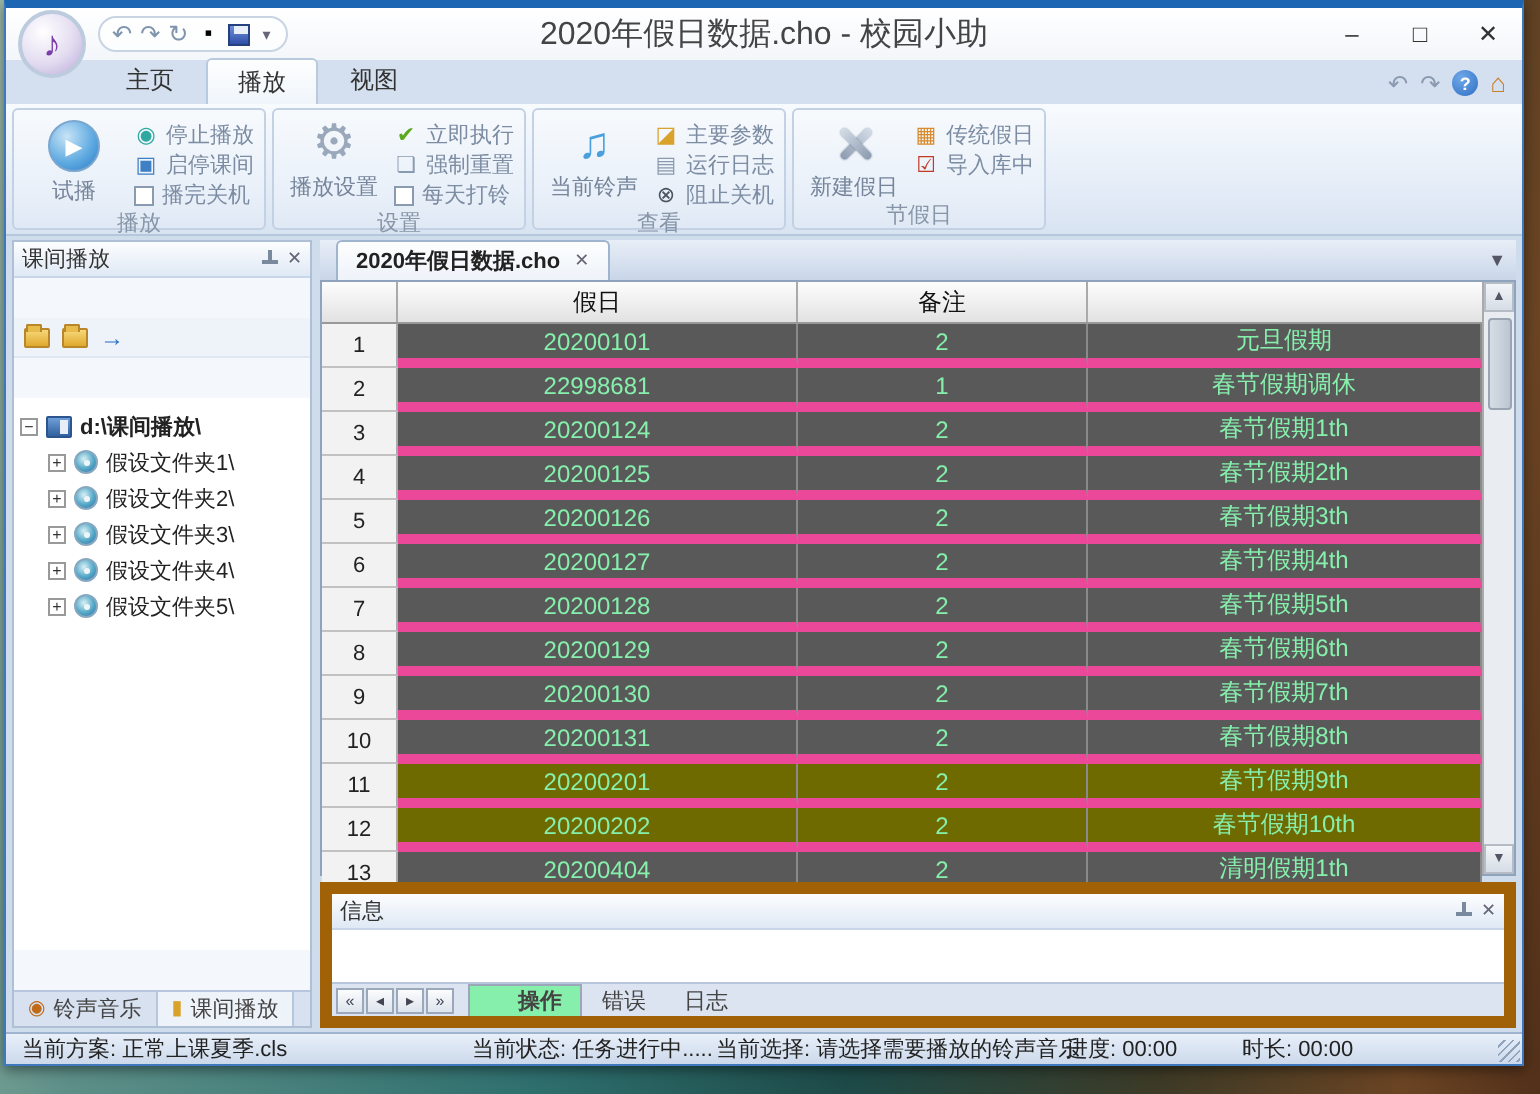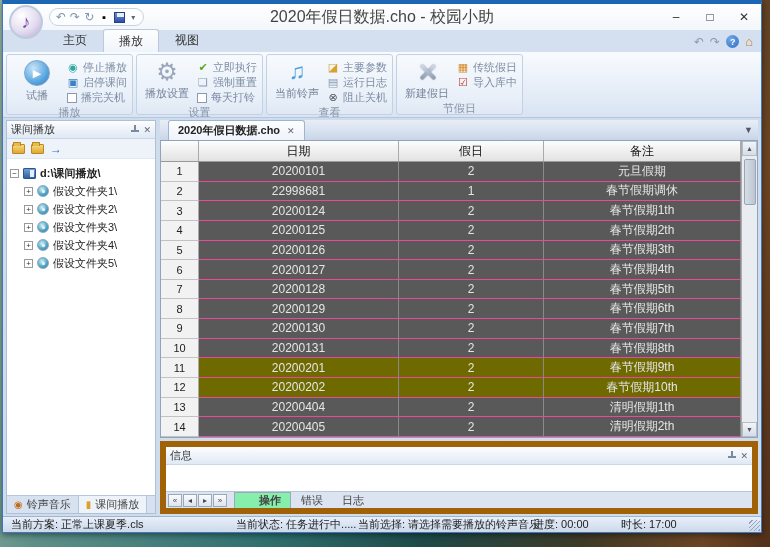--- a/index.html
+++ b/index.html
@@ -52,21 +52,21 @@
     background:linear-gradient(#d3dbe6,#8c9bb0); box-shadow:0 0 1px #6b7a8e;}
   .g-tools::before{ transform:rotate(45deg);} .g-tools::after{ transform:rotate(-45deg);}
   .i-gear{ font-size:24px; line-height:24px; color:#9aa8bc;}
   .i-music{ font-size:22px; line-height:24px; color:#4aa0dc;}
   .cb{ width:10px; height:10px; border:1px solid #8a9ab0; background:#fff; display:inline-block;}
   .i-stop{color:#2fa8a0;} .i-toggle{color:#3f7fc4;} .i-exec{color:#5ca81e;} .i-reset{color:#8a9ab0;}
   .i-param{color:#d9a22a;} .i-log{color:#8a9ab0;} .i-block{color:#4a5560;} .i-trad{color:#d98a2a;} .i-import{color:#c23b2a;}
   .sicon{ font-size:11px; width:12px; text-align:center;}
   
   .main{ flex:1; display:flex; padding:2px 3px; background:#cfdcec; min-height:0;}
-  .sidebar{ width:150px; flex:0 0 auto; display:flex; flex-direction:column; background:#f4f7fb; border:1px solid #aebfd6;}
+  .sidebar{ width:150px; flex:0 0 auto; display:flex; flex-direction:column; background:#f4f7fb; border:1px solid #aebfd6;gap:20px;}
   .panel-header{ height:18px; flex:0 0 auto; background:linear-gradient(#fcfdfe,#dfe9f5); border-bottom:1px solid #c9d6e8;
     display:flex; align-items:center; padding:0 4px; font-size:11px; color:#333; gap:4px;}
   .ph-sp{flex:1;}
   .g-pin{ width:8px; height:9px; position:relative;}
   .g-pin::before{ content:''; position:absolute; left:3px; top:0; width:2px; height:6px; background:#7a8a9e;}
   .g-pin::after{ content:''; position:absolute; left:0; top:5px; width:8px; height:2px; background:#7a8a9e;}
   .ph-close{ font-size:9px; color:#667; }
   .sb-toolbar{ height:20px; flex:0 0 auto; display:flex; align-items:center; gap:6px; padding:0 5px;
     background:#eef3fa; border-bottom:1px solid #dfe7f2;}
   .i-arrow{ color:#2f6fc4; font-weight:bold; font-size:12px; line-height:12px;}
@@ -94,21 +94,21 @@
   .doc-drop{ position:absolute; right:5px; top:5px; color:#556; font-size:9px;}
   .table-area{ flex:1; border:1px solid #8fa3bd; background:#c6cdd6; display:flex; min-height:0;}
   .grid{ flex:1; display:flex; flex-direction:column; min-width:0;}
   .grid-header{ height:21px; flex:0 0 auto; display:grid; grid-template-columns:38px 200px 145px 1fr;
     background:linear-gradient(#fdfdfd,#e2e2e2); border-bottom:1px solid #999;}
   .gh-cell{ border-right:1px solid #aaa; display:flex; align-items:center; justify-content:center; font-size:12px; color:#111;}
   .grid-rows{ flex:1; display:flex; flex-direction:column;}
   .grow{ flex:1; display:grid; grid-template-columns:38px 200px 145px 1fr;}
   .rownum{ background:#f2f2f2; border-right:1px solid #aaa; border-bottom:1px solid #c2c2c2;
     display:flex; align-items:center; justify-content:center; font-size:11px; color:#222;}
-  .dcell{ background:#595959; color:#e5e5e5; border-right:1px solid #8a8a8a; border-bottom:1px solid #ec4899;
+  .dcell{ background:#595959; color:#86efac; border-right:1px solid #8a8a8a; border-bottom:5px solid #ec4899;
     display:flex; align-items:center; justify-content:center; font-size:12px;}
   .grow.sel .dcell{ background:#6e6a00;}
   .vscroll{ width:16px; flex:0 0 auto; background:#e9edf2; border-left:1px solid #aaa; display:flex; flex-direction:column; align-items:center;}
   .varrow{ height:15px; width:100%; background:linear-gradient(#f2f5f8,#d6dde6); border:1px solid #b5bcc6;
     font-size:7px; color:#556; display:flex; align-items:center; justify-content:center;}
   .vthumb{ width:12px; height:46px; background:linear-gradient(90deg,#d6dde6,#bcc6d2); border:1px solid #9aa4b2; border-radius:2px; margin-top:3px;}
   .vsp{ flex:1;}
   .info-panel{ height:73px; flex:0 0 auto; margin-top:3px; border:6px solid #a16207; background:#fff; display:flex; flex-direction:column;}
   .info-content{ flex:1; background:#fff;}
   .info-tabs{ height:17px; flex:0 0 auto; background:#dbe4f0; border-top:1px solid #b5c6dd; display:flex; align-items:center; font-size:11px; padding-left:2px; gap:1px;}
@@ -315,21 +315,20 @@
             <span>2020年假日数据.cho</span>
             <span class="doc-close">✕</span>
           </div>
           <span class="doc-drop">▼</span>
         </div>
 
         <div class="table-area">
           <div class="grid">
             <div class="grid-header">
               <div class="gh-cell"></div>
-            <div class="gh-cell">日期</div>
                 <div class="gh-cell">假日</div>
                 <div class="gh-cell">备注</div>
               </div>
             <div class="grid-rows">
                 <div class="grow">
                   <div class="rownum">1</div>
                   <div class="dcell">20200101</div>
                   <div class="dcell">2</div>
                   <div class="dcell">元旦假期</div>
                 </div>
@@ -448,17 +447,17 @@
             </div>
         </div>
       </div>
     </div>
 
     <div class="statusbar">
       <span class="sb-f1">当前方案: 正常上课夏季.cls</span>
       <span class="sb-f2">当前状态: 任务进行中.....</span>
       <span class="sb-f3">当前选择: 请选择需要播放的铃声音乐</span>
       <span class="sb-f4">进度: 00:00</span>
-      <span>时长: 17:00</span>
+      <span>时长: 00:00</span>
     </div>
 
   </div>
 </div>
 
 </body></html>

